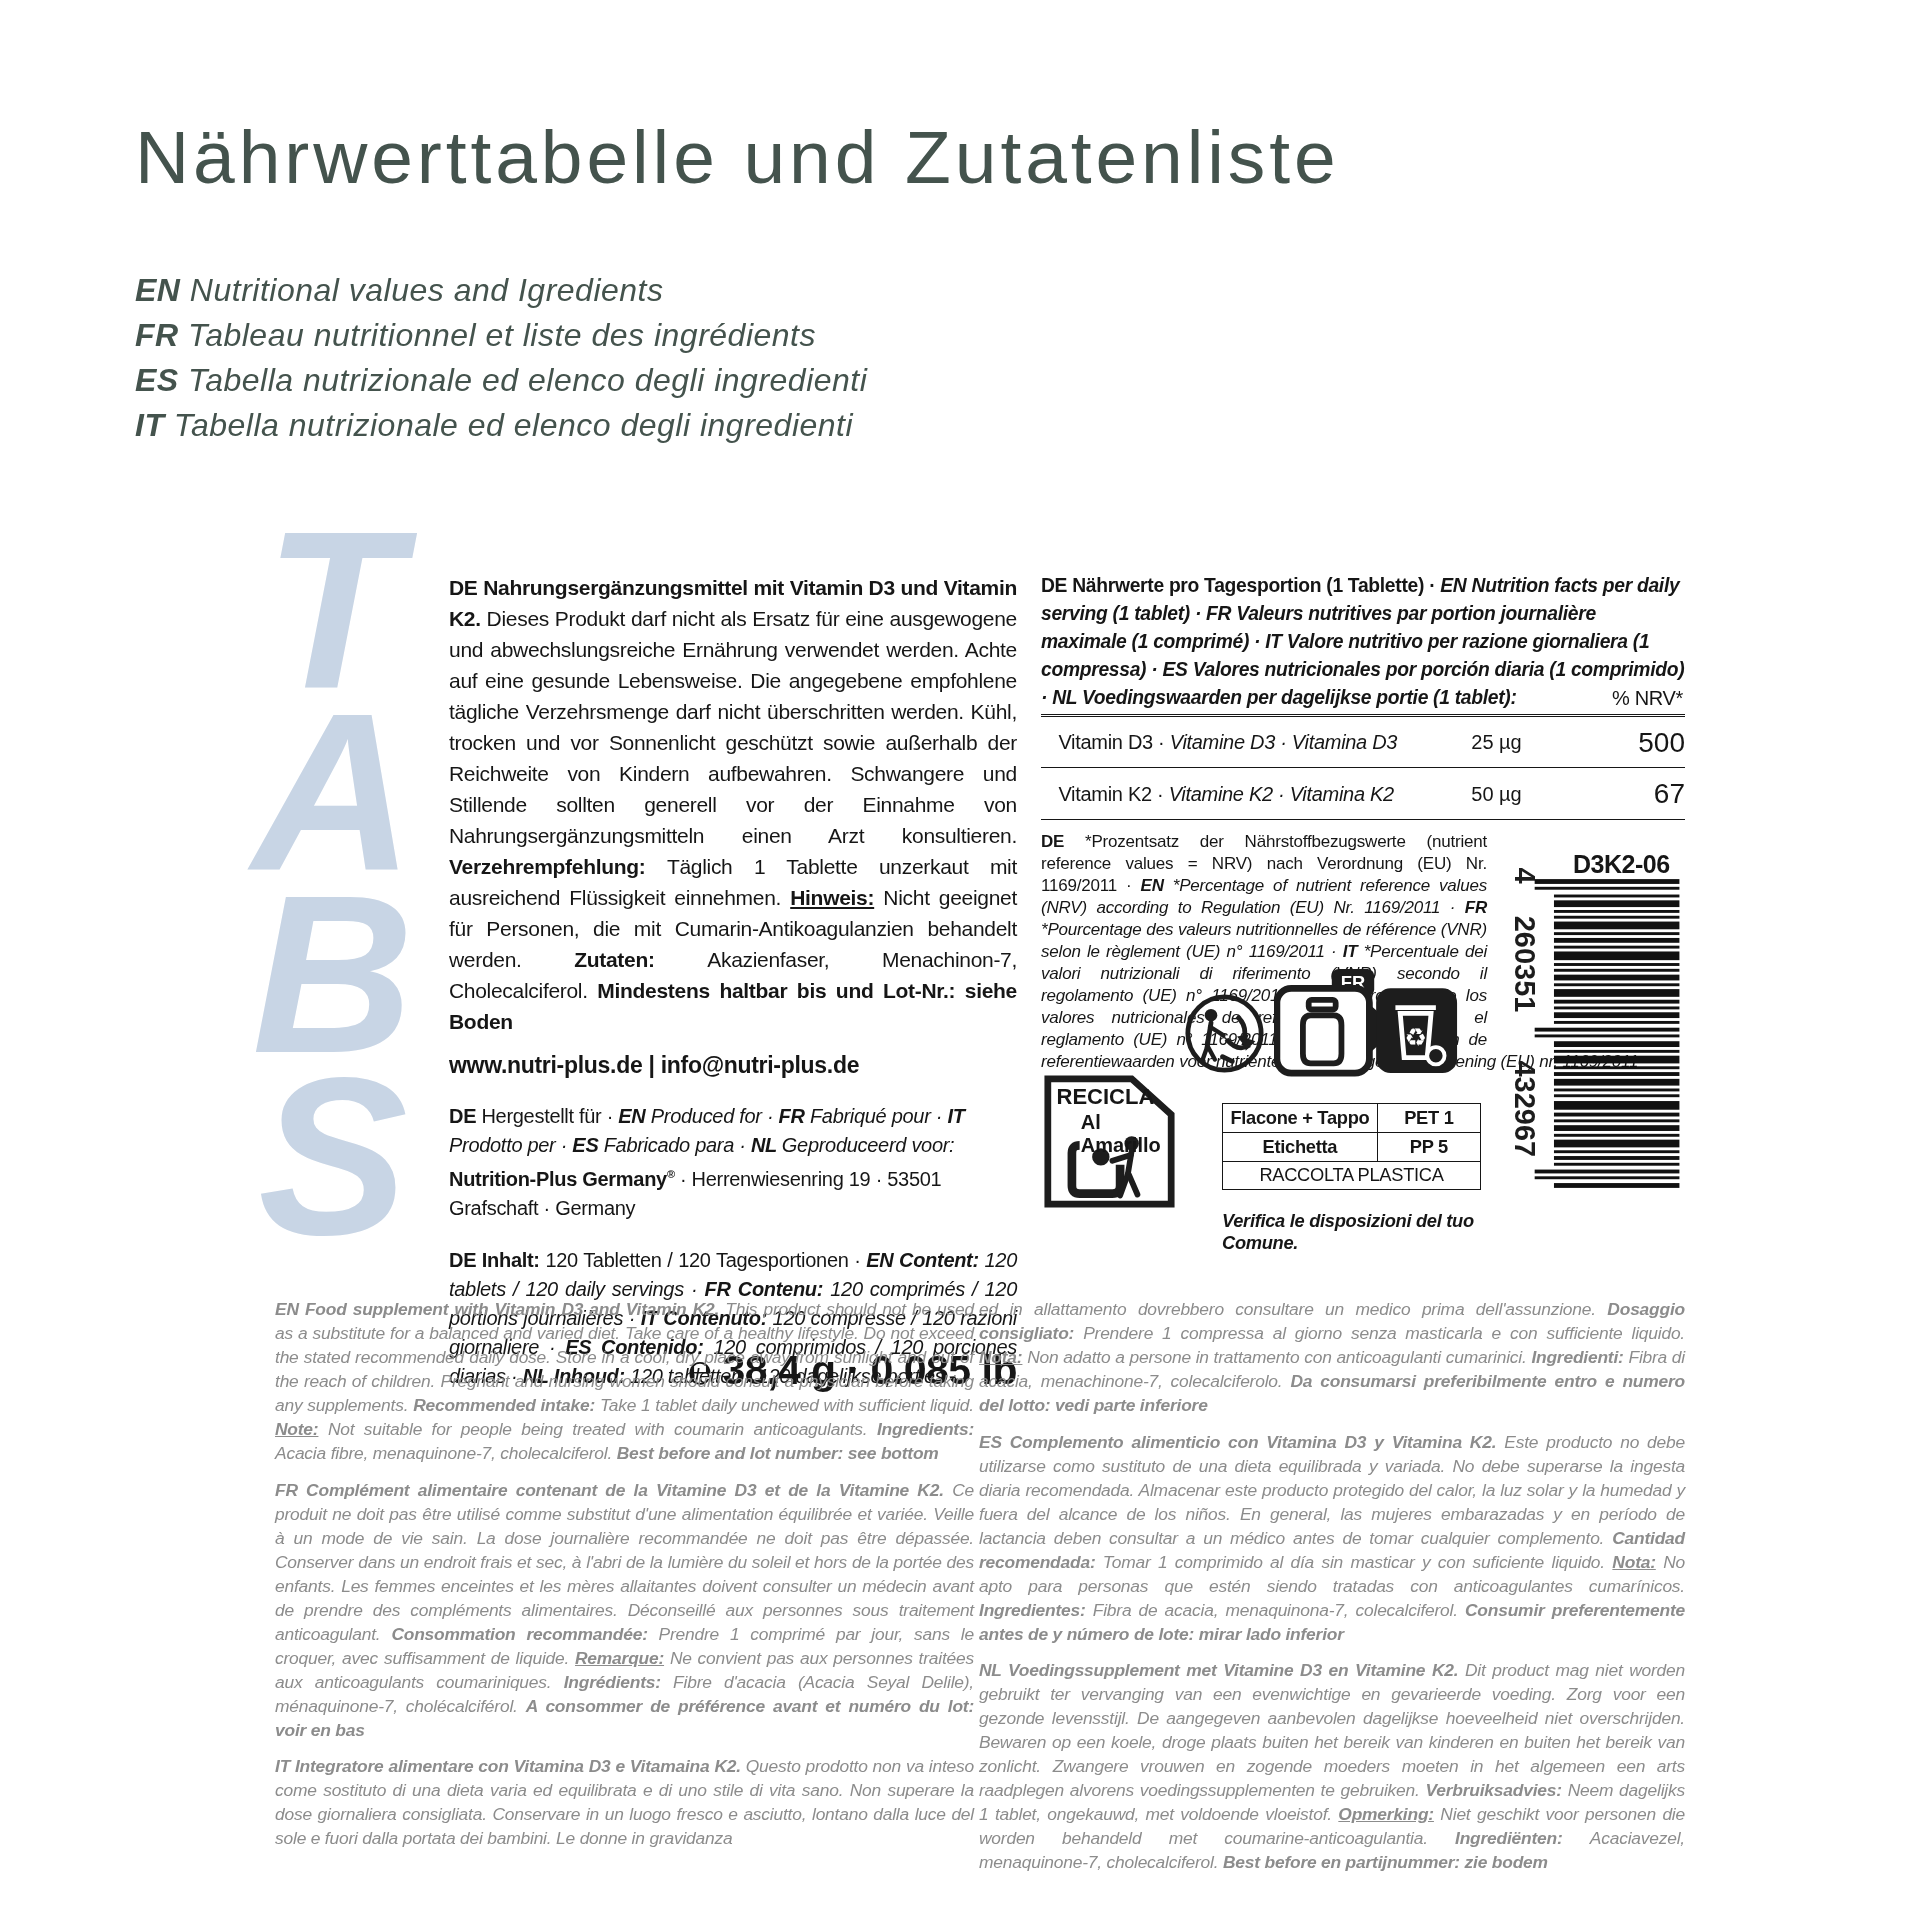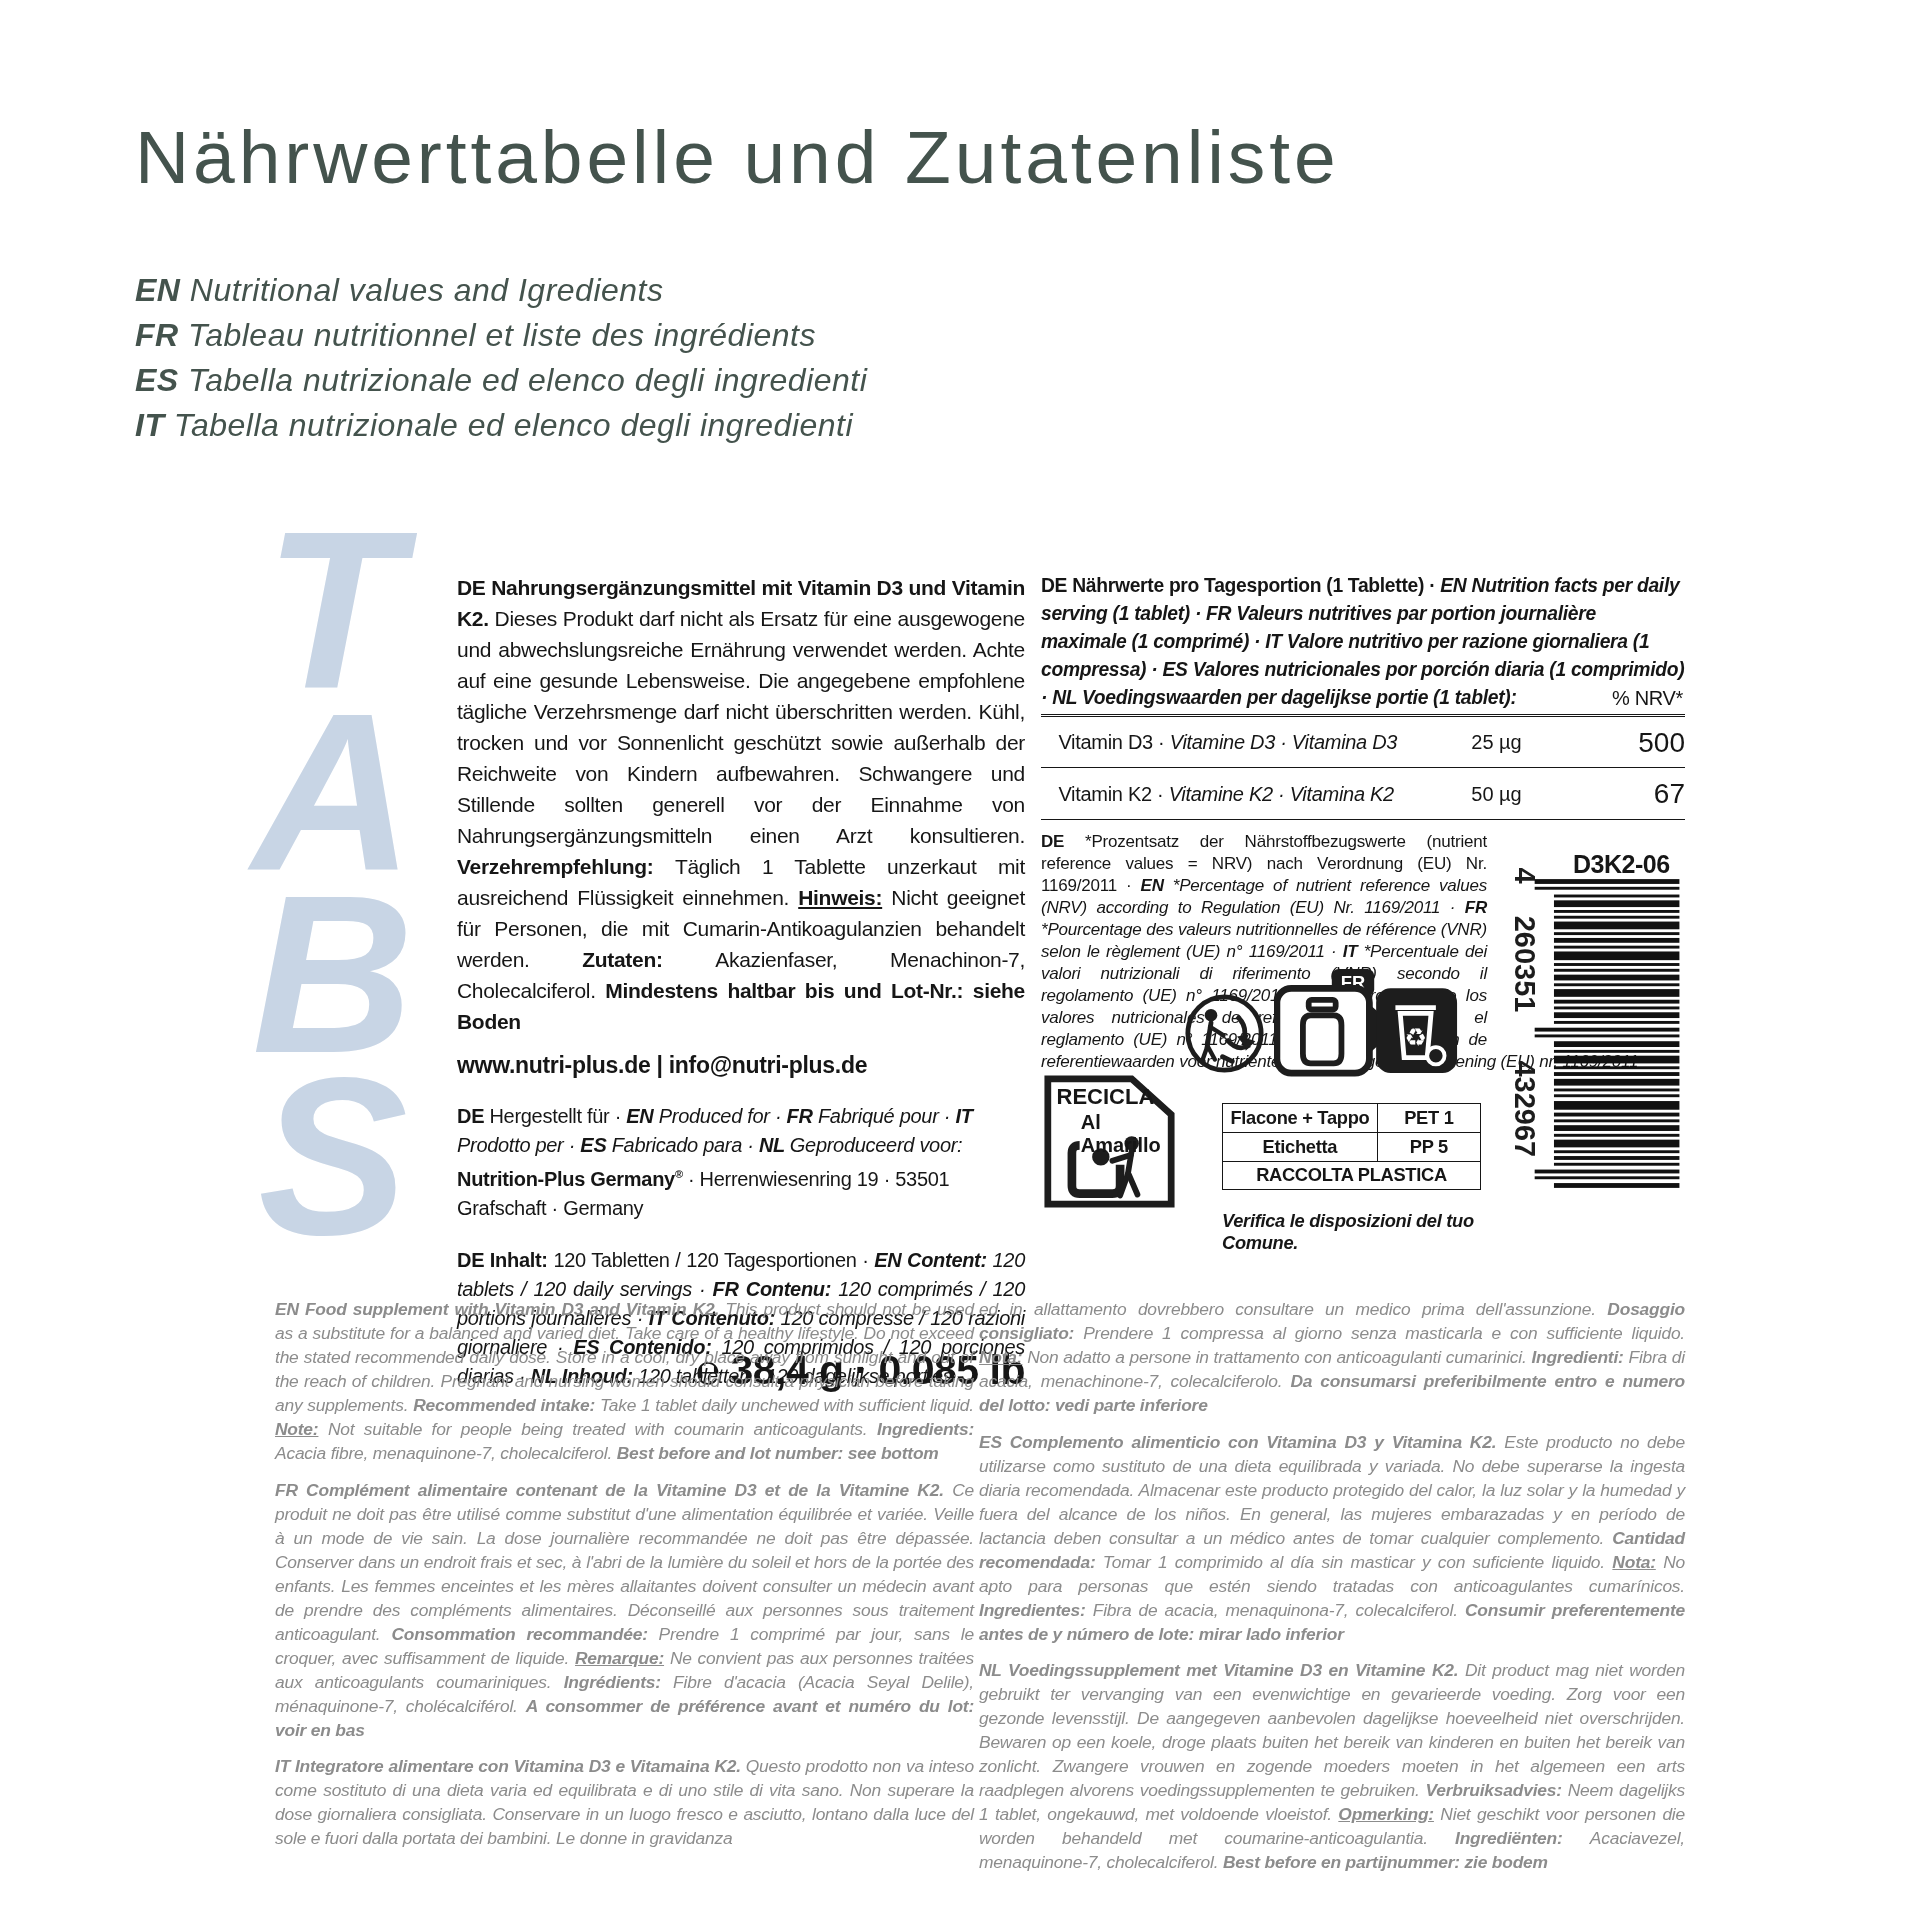--- a/index.html
+++ b/index.html
@@ -19,21 +19,21 @@
       font-weight:700;font-style:italic;font-size:224px;line-height:182px;
       color:#c8d5e5;text-align:center;user-select:none;}
 
   
   .title{position:absolute;left:135px;top:114px;z-index:2;
          font-size:75px;font-weight:400;letter-spacing:3.9px;color:#44534d;white-space:nowrap;}
   .subtitles{position:absolute;left:135px;top:268px;z-index:2;color:#44534d;}
   .subtitles p{margin:0;font-size:32px;line-height:45px;letter-spacing:0.5px;}
 
   
-  .col-left{position:absolute;left:449px;top:572px;width:568px;z-index:2;margin-left:8px;}
+  .col-left{position:absolute;left:449px;top:572px;width:568px;z-index:2;}
   .de-main{margin:0;font-size:21px;line-height:31px;text-align:justify;letter-spacing:-0.3px;}
   .www{margin:15.4px 0 0 0;font-size:23px;font-weight:700;letter-spacing:-0.3px;}
   .manufacturer{margin:23px 0 0 0;font-size:20px;line-height:29px;letter-spacing:-0.3px;}
   .content-block{margin:23px 0 0 0;font-size:20px;line-height:29px;text-align:justify;letter-spacing:-0.3px;}
   .weight{margin-top:-44px;text-align:right;font-size:41px;font-weight:700;letter-spacing:-0.5px;}
 
   
   .col-right{position:absolute;left:1041px;top:572px;width:644px;z-index:2;}
   .nutri-header{position:relative;margin:0;font-size:19.3px;line-height:28px;font-weight:700;
                 letter-spacing:-0.3px;padding-right:0;}
@@ -50,21 +50,21 @@
   .triman{position:absolute;left:1184px;top:993px;z-index:2;}
   .fr-icon{position:absolute;left:1274px;top:969px;z-index:2;}
   .recicla{position:absolute;left:1043px;top:1074px;width:133px;height:135px;z-index:2;}
   .recicla .box{position:absolute;inset:0;}
   .recicla .t1{position:absolute;left:13.5px;top:9.7px;font-size:22px;font-weight:700;letter-spacing:0;}
   .recicla .t2{position:absolute;left:9.7px;top:37px;font-size:20px;font-weight:700;margin-left:28px;}
   .plastic{position:absolute;left:1222px;top:1103px;width:259px;z-index:2;}
   .plastic table{border-collapse:collapse;width:259px;}
   .plastic td{border:1.9px solid #161616;font-size:18.3px;font-weight:700;text-align:center;
               padding:2.9px 1.9px;letter-spacing:-0.3px;}
-  .plastic .pfoot{font-weight:700;}
+  .plastic .pfoot{font-weight:400;}
   .plastic .caption{margin-top:20px;font-size:18.3px;font-style:italic;font-weight:700;letter-spacing:-0.3px;}
   .barcode{position:absolute;left:1498px;top:850px;width:193px;height:367px;z-index:2;}
   .bc-code{position:absolute;left:75px;top:0;font-size:25px;font-weight:700;letter-spacing:-0.5px;}
 
   .gray-col p{margin:0 0 12.6px 0;font-size:17.4px;line-height:24px;text-align:justify;
               color:#8c8c8c;letter-spacing:-0.2px;}
   .bottom-left{position:absolute;left:275px;top:1297px;width:699px;z-index:2;}
   .bottom-right{position:absolute;left:979px;top:1297px;width:706px;z-index:2;}
 </style>
 </head>

